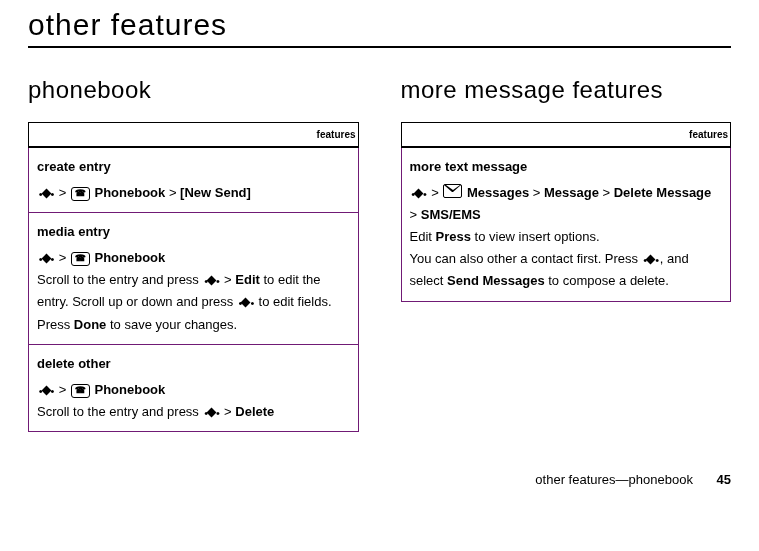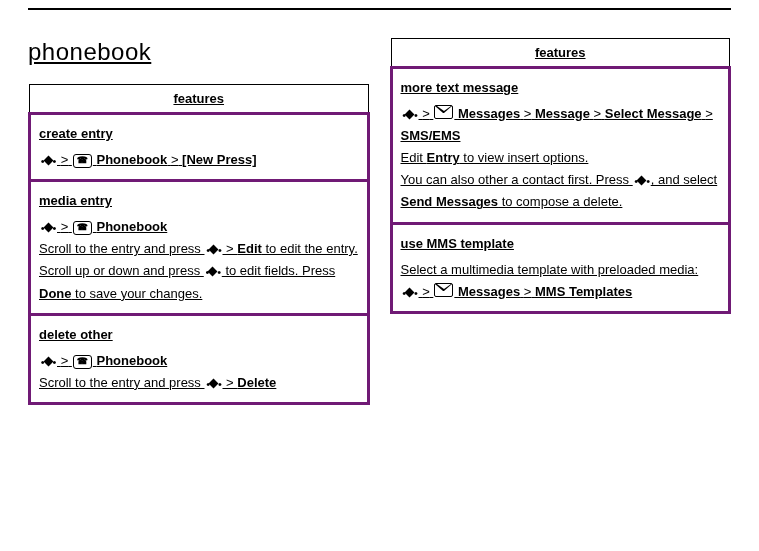--- a/index.html
+++ b/index.html
@@ -20,49 +20,48 @@
     margin: 0 0 4px 0;
     letter-spacing: 1px;
   }
   hr.rule {
     border: none;
     border-top: 2px solid #000;
     margin: 0 0 28px 0;
   }
   .cols {
     display: flex;
-    gap: 20px;
+    gap: 42px;
     align-items: flex-start;
-    text-decoration: underline;
   }
   .col {
     flex: 1;
     min-width: 0;
   }
   h2.section {
     font-weight: 300;
     font-size: 24px;
     margin: 0 0 18px 0;
     letter-spacing: 0.5px;
   }
   table.feat {
     width: 100%;
     border-collapse: collapse;
     font-size: 13px;
   }
   table.feat th {
     border: 1px solid #000;
     border-bottom: 2.5px solid #000;
-    text-align: center;
+    text-align: right;
     padding: 6px 2px;
     font-weight: bold;
-    font-size: 13px;
+    font-size: 10px;
   }
   table.feat td {
-    border: 3px solid #701a75;
+    border: 1px solid #701a75;
     padding: 8px 8px;
     vertical-align: top;
     line-height: 1.7;
   }
   .b { font-weight: bold; }
   .condensed { font-family: "Arial Narrow", Arial, sans-serif; font-stretch: condensed; letter-spacing: 0; }
   .navline { white-space: normal; }
   .center-icon {
     display: inline-block;
     width: 18px;
@@ -130,20 +129,21 @@
     font-weight: bold;
     margin-left: 20px;
   }
   .entry-title { font-weight: bold; display:block; margin-bottom:4px;}
 </style>
 </head>
 <body>
 
 <div class="page">
 
+  <h1 class="page-title">other features</h1>
   <hr class="rule">
 
   <div class="cols">
 
     <div class="col">
       <h2 class="section">phonebook</h2>
 
       <table class="feat">
         <tbody>
             <tr>
@@ -152,21 +152,21 @@
 
         <tr>
               <td>
           <span class="entry-title">create entry</span>
           <span class="navline">
             <span class="center-icon"><span class="center-dot"></span></span>
             <span>&gt;</span>
             <span class="app-icon">☎</span>
             <span class="b condensed">Phonebook</span>
             <span>&gt;</span>
-            <span class="b condensed">[New Press]</span>
+            <span class="b condensed">[New Send]</span>
           </span>
         </td>
             </tr>
 
         <tr>
               <td>
           <span class="entry-title">media entry</span>
           <span class="navline">
             <span class="center-icon"><span class="center-dot"></span></span>
             <span>&gt;</span>
@@ -192,66 +192,57 @@
             <span>Scroll to the entry and press </span><span class="center-icon"><span class="center-dot"></span></span><span> &gt; </span><span class="b condensed">Delete</span>
           </div>
         </td>
             </tr>
 
       </tbody>
         </table>
     </div>
 
     <div class="col">
+      <h2 class="section">more message features</h2>
 
       <table class="feat">
         <tbody>
             <tr>
               <th>features</th>
             </tr>
 
         <tr>
               <td>
           <span class="entry-title">more text message</span>
           <span class="navline">
             <span class="center-icon"><span class="center-dot"></span></span>
             <span>&gt;</span>
             <span class="msg-icon"></span>
             <span class="b condensed">Messages</span>
             <span>&gt;</span>
             <span class="b condensed">Message</span>
             <span>&gt;</span>
-            <span class="b condensed">Select Message</span>
+            <span class="b condensed">Delete Message</span>
             <span>&gt;</span>
             <span class="b condensed">SMS/EMS</span>
           </span>
           <div>
-            <span>Edit </span><span class="b condensed">Entry</span><span> to view insert options.</span>
+            <span>Edit </span><span class="b condensed">Press</span><span> to view insert options.</span>
           </div>
           <div>
             <span>You can also other a contact first. Press </span><span class="center-icon"><span class="center-dot"></span></span><span>, and select </span><span class="b condensed">Send Messages</span><span> to compose a delete.</span>
           </div>
         </td>
             </tr>
 
-        <tr>
-              <td>
-          <span class="entry-title">use MMS template</span>
-          <div>Select a multimedia template with preloaded media:</div>
-          <span class="navline">
-            <span class="center-icon"><span class="center-dot"></span></span>
-            <span>&gt;</span>
-            <span class="msg-icon"></span>
-            <span class="b condensed">Messages</span>
-            <span>&gt;</span>
-            <span class="b condensed">MMS Templates</span>
-          </span>
-        </td>
-            </tr>
 
       </tbody>
         </table>
     </div>
 
   </div>
 
+  <div class="footer">
+    <span>other features—phonebook</span>
+    <span class="pg">45</span>
+  </div>
 
 </div>
 
 </body></html>

